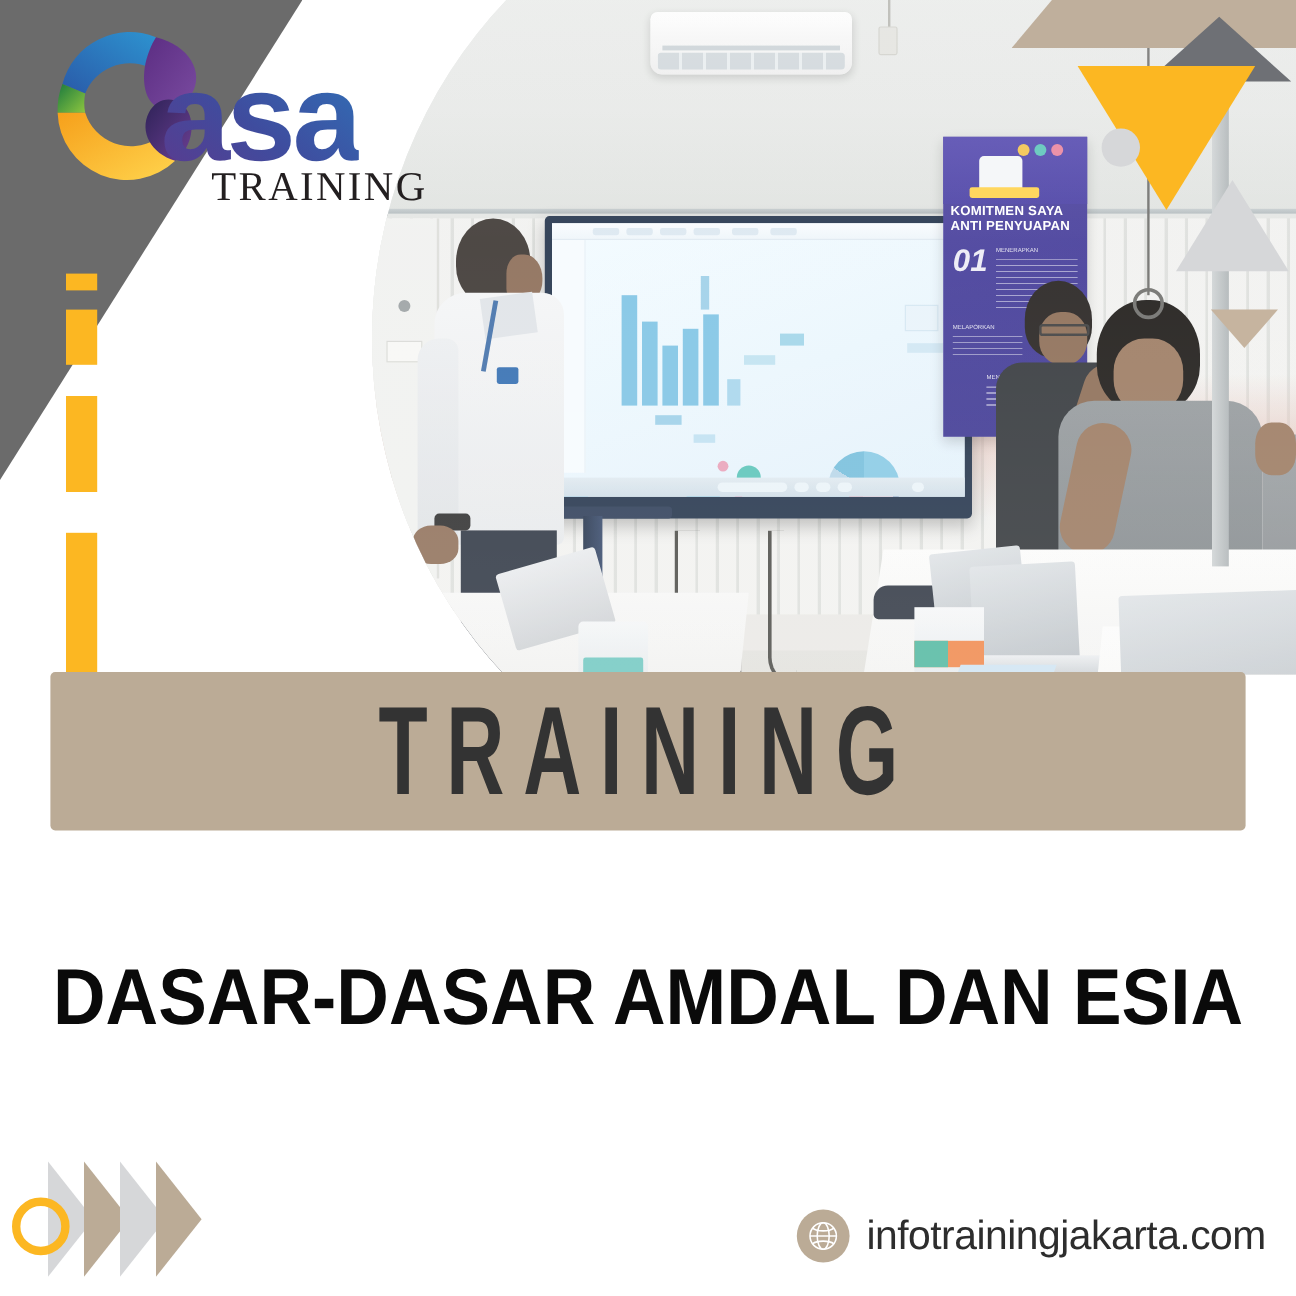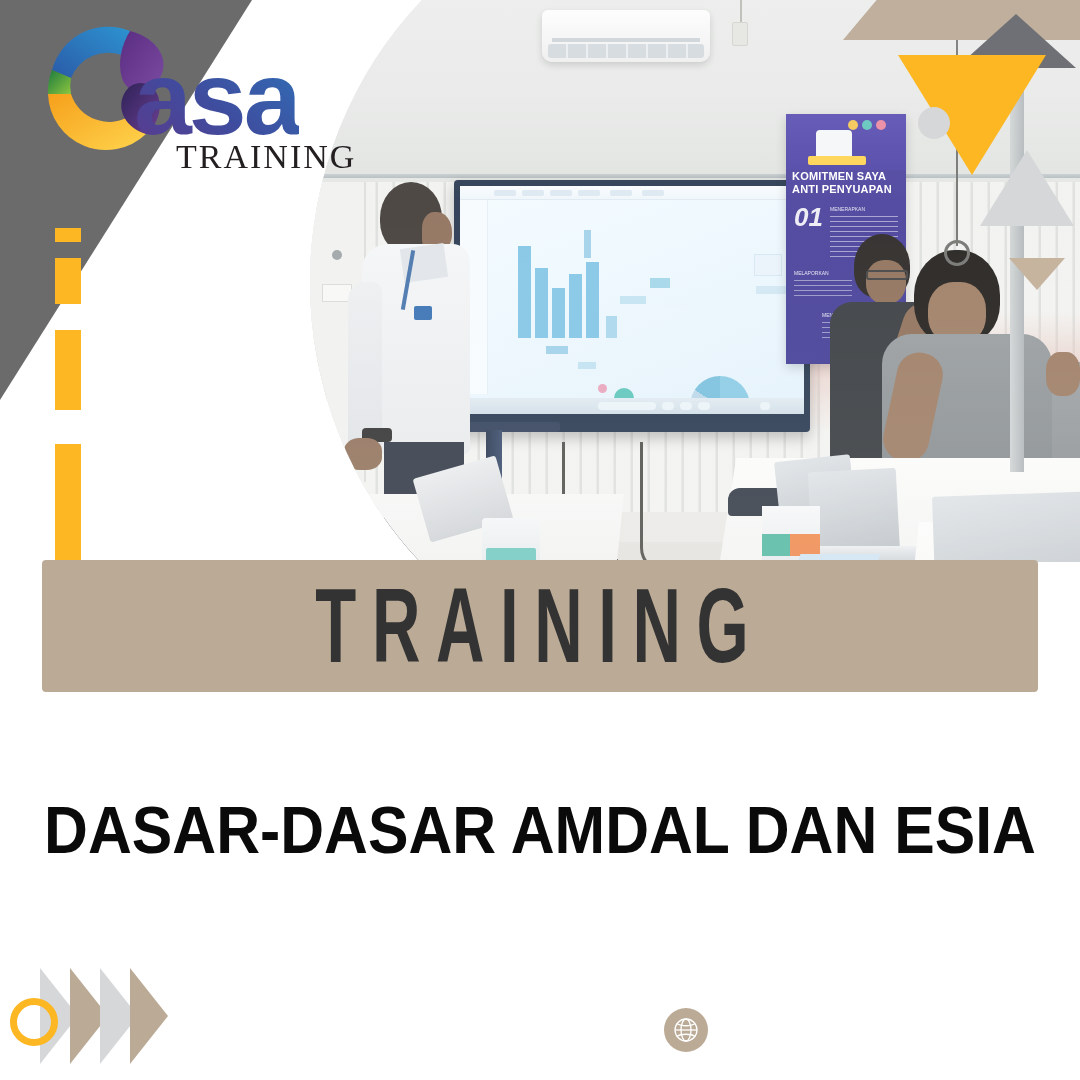--- a/index.html
+++ b/index.html
@@ -455,15 +455,16 @@
   <div class="site">
     <div class="globe">
       <svg viewBox="0 0 32 32" width="32" height="32" fill="none" stroke="#ffffff" stroke-width="1.3">
         <circle cx="16" cy="16" r="11"></circle>
         <ellipse cx="16" cy="16" rx="5" ry="11"></ellipse>
         <line x1="5" y1="16" x2="27" y2="16"></line>
         <path d="M7 9.5 C11 12.5 21 12.5 25 9.5"></path>
         <path d="M7 22.5 C11 19.5 21 19.5 25 22.5"></path>
       </svg>
     </div>
+    <div class="site-url">infotrainingjakarta.com</div>
   </div>
 
 </div>
 
 </body></html>

